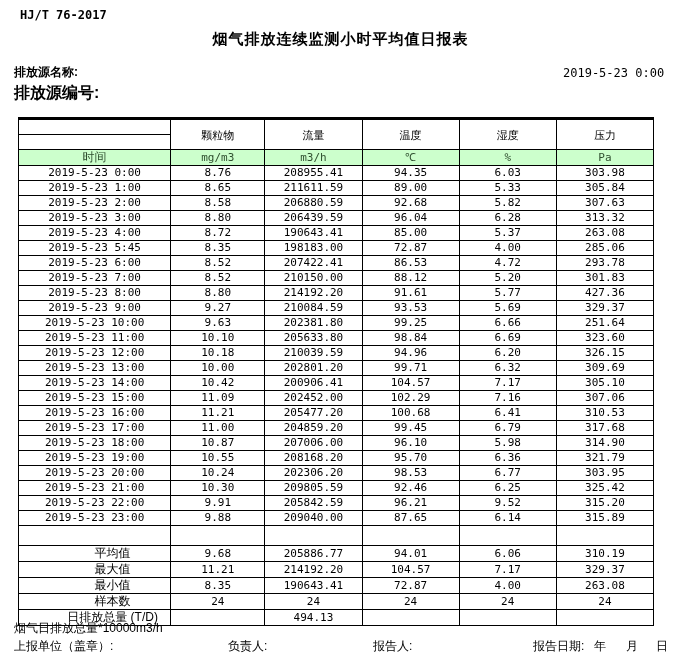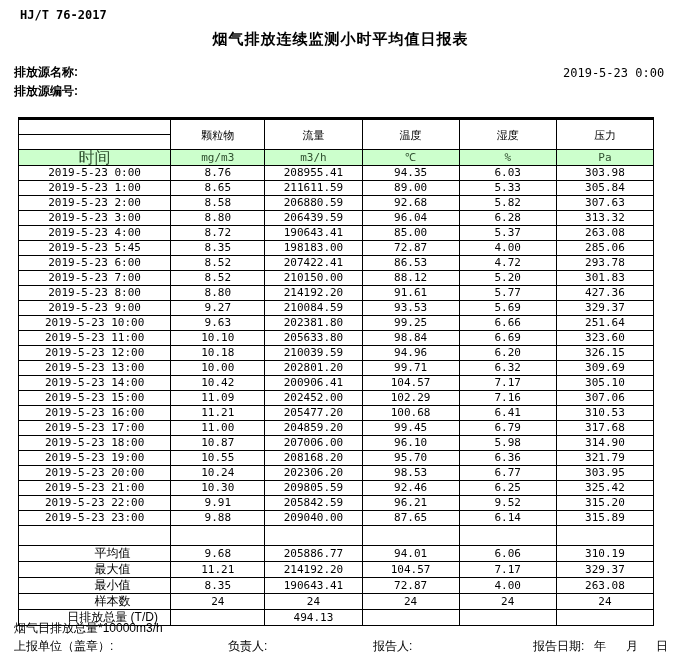--- a/index.html
+++ b/index.html
@@ -15,21 +15,21 @@
     font-size:12px; font-weight:bold;
     font-family:"DejaVu Sans Mono", monospace;
     letter-spacing:0px;
   }
   .title {
     position:absolute; left:0; top:30px; width:681px;
     text-align:center; font-size:15px; font-weight:bold;
     letter-spacing:1px;
   }
   .src-name { position:absolute; left:14px; top:64px; font-size:12px; font-weight:bold; }
-  .src-code { position:absolute; left:14px; top:83px; font-size:12px; font-weight:bold; }
+  .src-code { position:absolute; left:14px; top:83px; font-size:16px; font-weight:bold; }
   .report-dt {
     position:absolute; left:563px; top:66px; font-size:12px;
     font-family:"DejaVu Sans Mono", monospace;
   }
   table.report {
     position:absolute; left:18px; top:117px;
     width:636px;
     border-collapse:collapse; table-layout:fixed;
     border:1px solid #000;
     border-top:3px solid #000;
@@ -40,21 +40,21 @@
     padding:0; height:14px; line-height:14px;
     overflow:hidden; white-space:nowrap;
   }
   td.h1 { height:16px; line-height:16px; font-size:12px; }
   td.h1b { height:10px; line-height:10px; }
   tr.green td {
     background:#ccffcc; color:#2f4f2f;
     height:15px; line-height:15px;
     font-family:"DejaVu Sans Mono", monospace;
   }
-  tr.green td.time-col { font-family:"Liberation Sans", sans-serif; font-size:16px; }
+  tr.green td.time-col { font-family:"Liberation Sans", sans-serif; font-size:12px; }
   td.num { font-family:"DejaVu Sans Mono", monospace; }
   td.time-cell { font-family:"DejaVu Sans Mono", monospace; }
   tr.spacer td { height:19px; }
   tr.summary td { height:15px; line-height:15px; }
   tr.summary td.label { font-size:12px;padding-left:36px; }
   .foot-note {
     position:absolute; left:14px; top:620px; font-size:12px;
   }
   .foot-line { position:absolute; left:0; top:638px; width:681px; font-size:12px; }
   .foot-line span { position:absolute; white-space:nowrap; }

